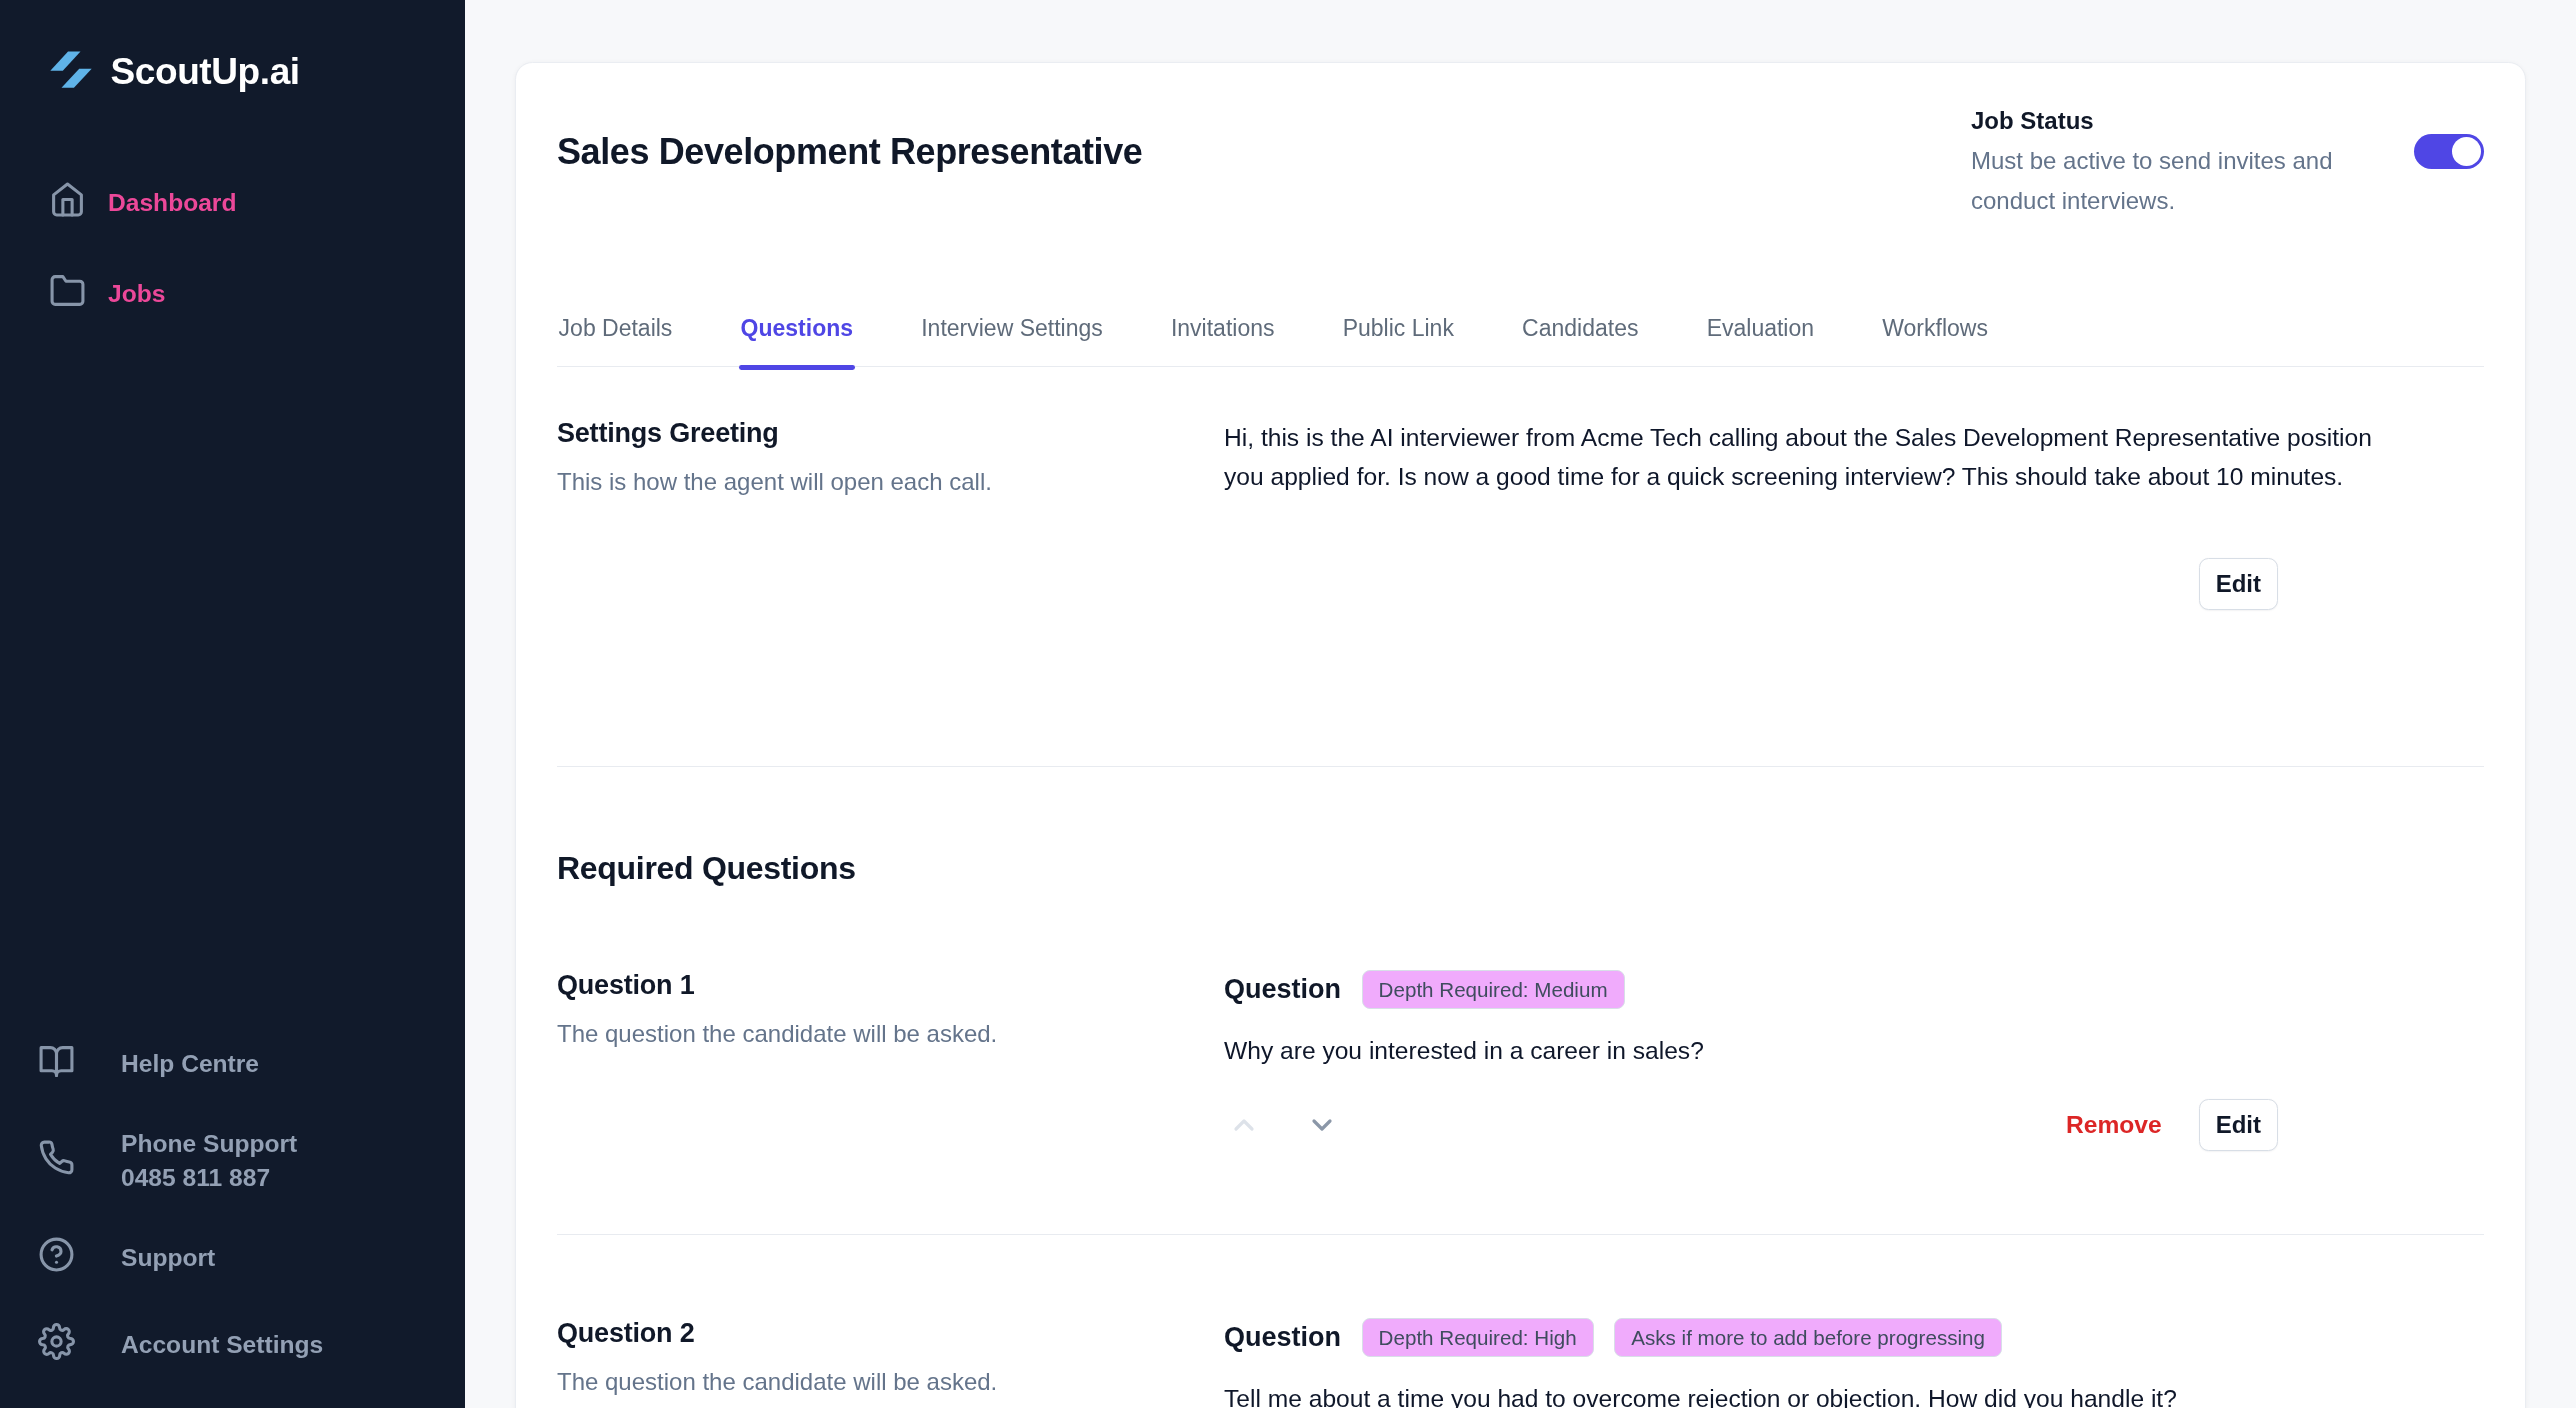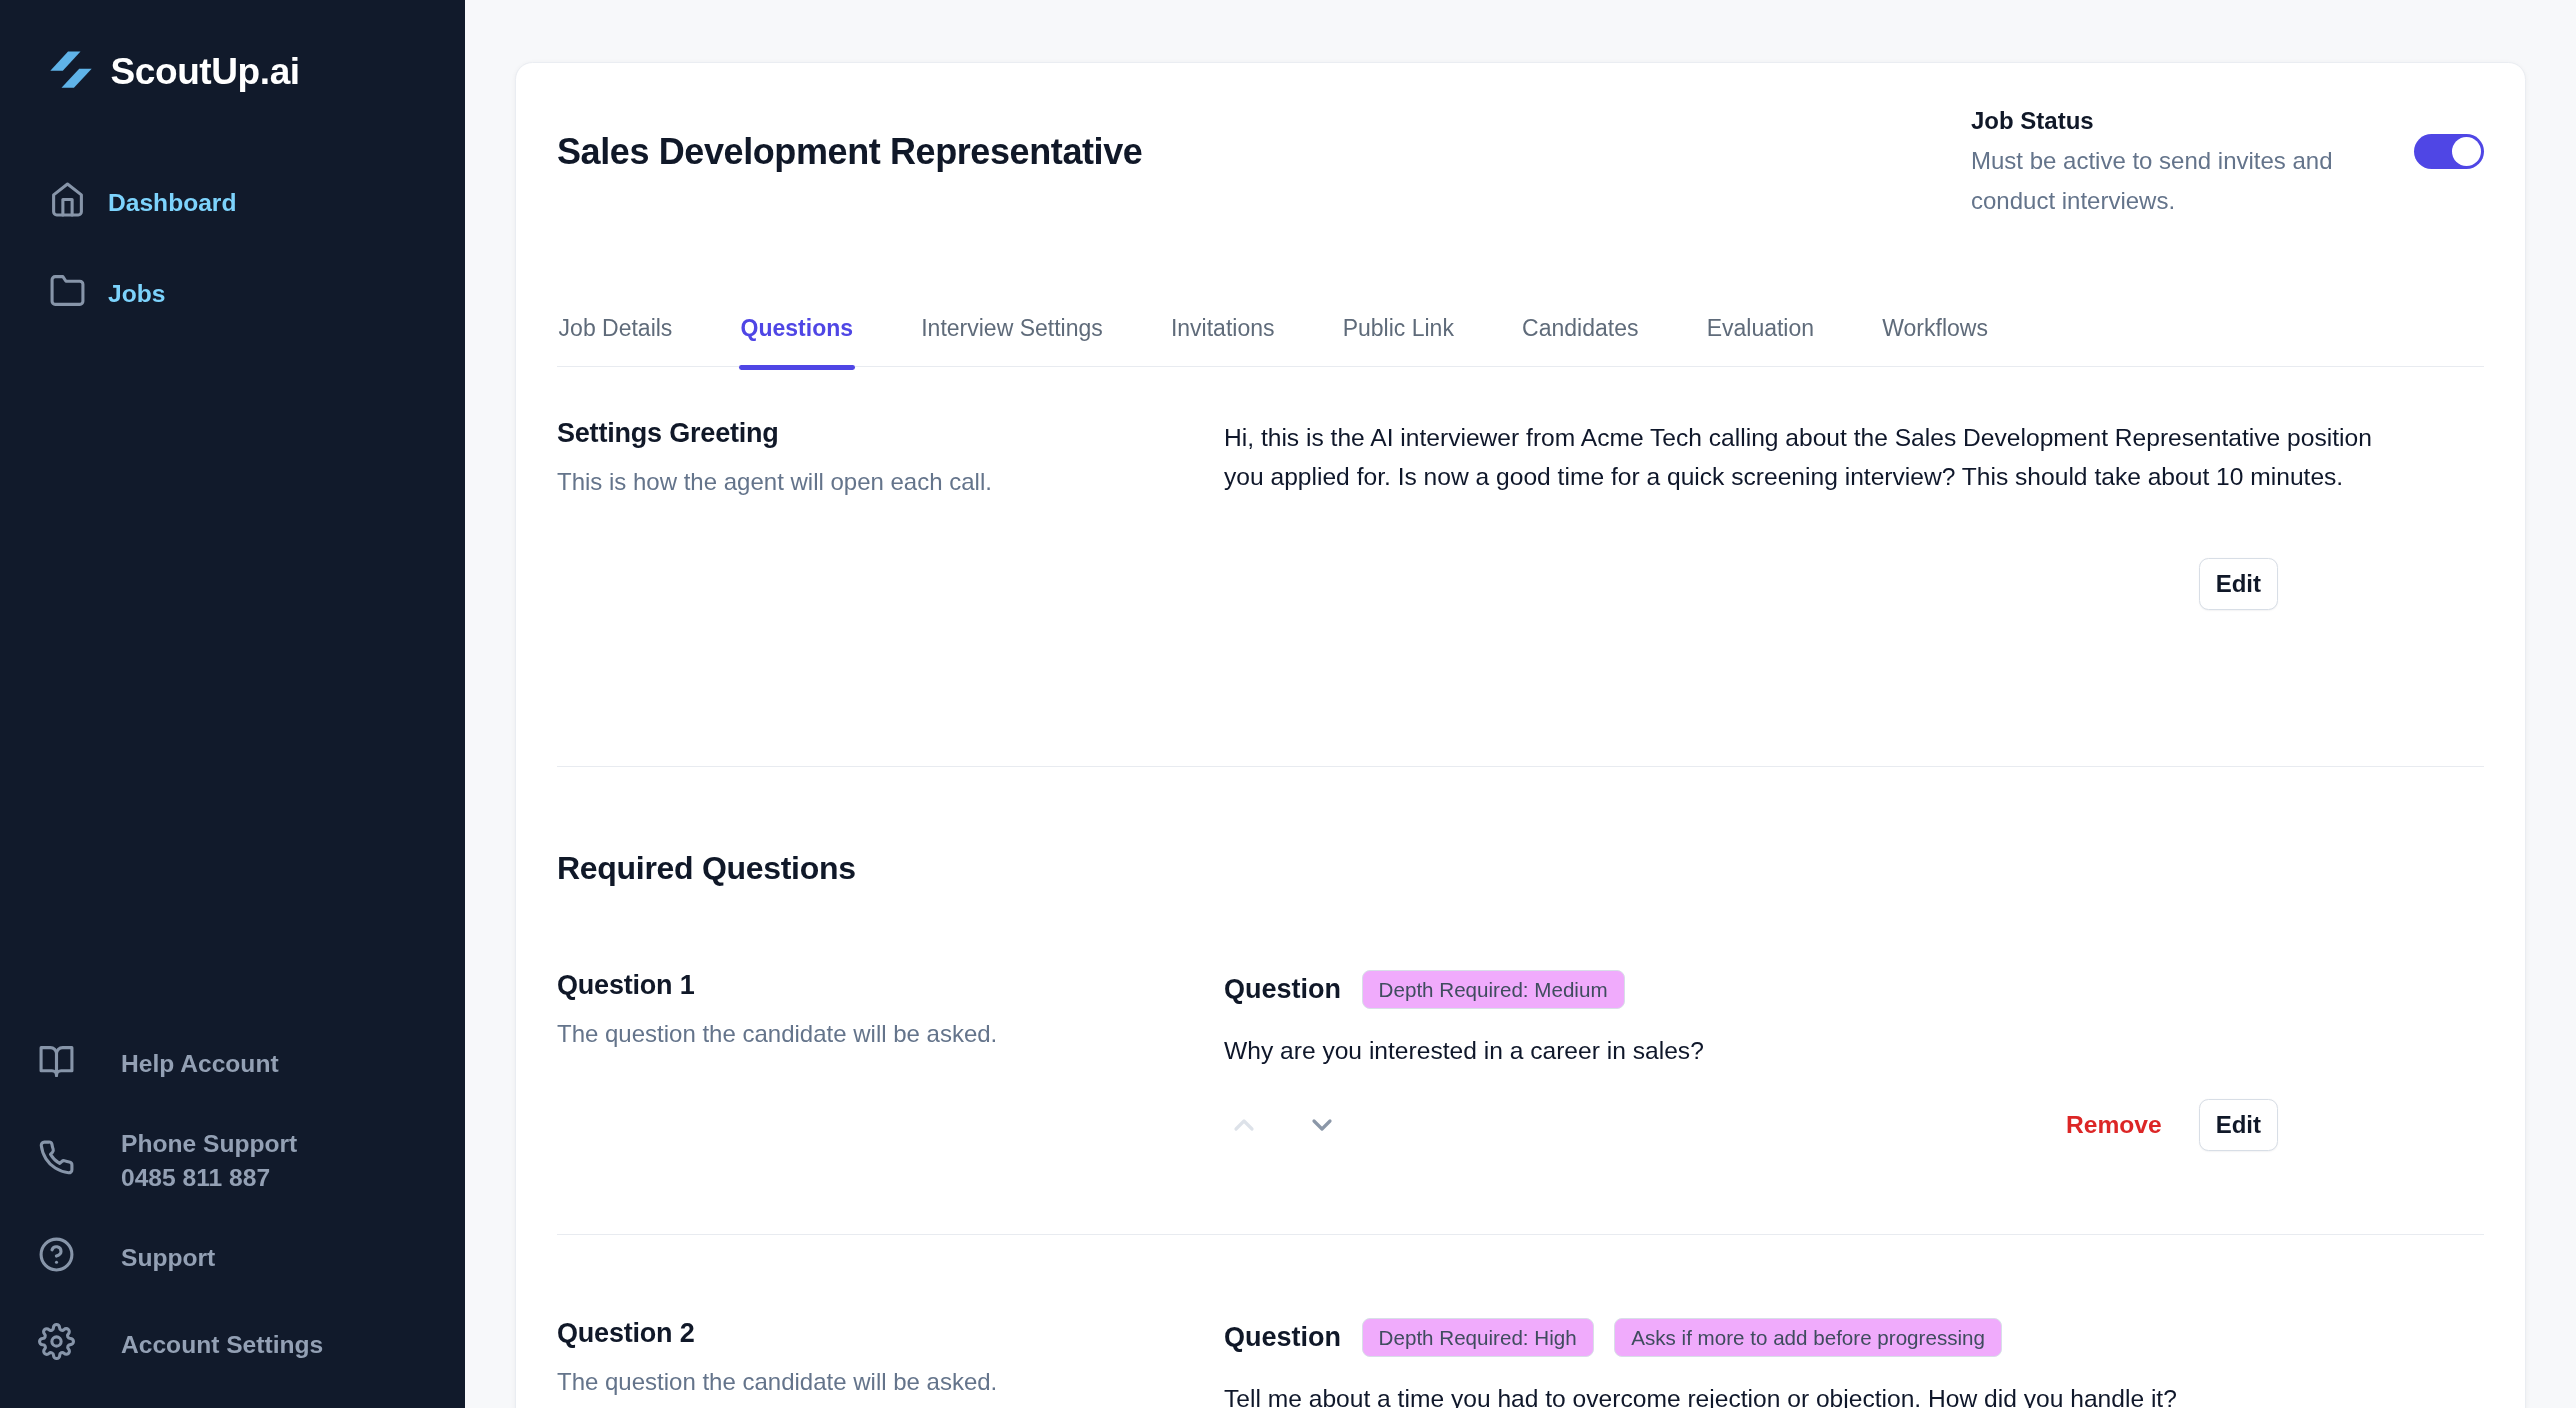--- a/index.html
+++ b/index.html
@@ -14,21 +14,21 @@
   .sidebar {
     width:465px; flex:0 0 465px; height:1409px;
     background:#111a2b; display:flex; flex-direction:column;
     padding:46px 0 32px;
   }
   .brand { display:flex; align-items:center; gap:17.5px; padding:0 49px; }
   .brand-name { color:#ffffff; font-size:37px; font-weight:700; letter-spacing:-0.4px; }
   .nav { margin-top:76px; display:flex; flex-direction:column; gap:32px; }
   .nav-item {
     display:flex; align-items:center; gap:22px;
-    padding:8px 49px; color:#7dd3fc; font-size:24.6px; font-weight:600;
+    padding:8px 49px; color:#ec4899; font-size:24.6px; font-weight:600;
     cursor:pointer;
   }
   .nav-item svg { width:37px; height:37px; stroke:#8795a9; }
   .spacer { flex:1; }
   .side-footer { display:flex; flex-direction:column; gap:44px; padding:0 0 11px; }
   .foot-item {
     display:flex; align-items:center; gap:46px;
     padding:0 0 0 38px; color:#93a0b4; font-size:24.6px; font-weight:700;
     cursor:pointer;
   }
@@ -145,21 +145,21 @@
 
   <div class="side-footer">
     <div class="foot-item">
       <span>
         <svg viewBox="0 0 24 24" fill="none" stroke-width="2" stroke-linecap="round" stroke-linejoin="round" width="37" height="37" style="stroke:#8795a9;">
           <path d="M2 3h6a4 4 0 0 1 4 4v14a3 3 0 0 0-3-3H2z"></path>
             <path d="M22 3h-6a4 4 0 0 0-4 4v14a3 3 0 0 1 3-3h7z"></path>
         </svg>
       </span>
       <span class="foot-text">
-          <span>Help Account</span>
+          <span>Help Centre</span>
         </span>
     </div>
     <div class="foot-item">
       <span>
         <svg viewBox="0 0 24 24" fill="none" stroke-width="2" stroke-linecap="round" stroke-linejoin="round" width="37" height="37" style="stroke:#8795a9;">
           <path d="M22 16.92v3a2 2 0 0 1-2.18 2 19.79 19.79 0 0 1-8.63-3.07 19.5 19.5 0 0 1-6-6 19.79 19.79 0 0 1-3.07-8.67A2 2 0 0 1 4.11 2h3a2 2 0 0 1 2 1.72 12.84 12.84 0 0 0 .7 2.81 2 2 0 0 1-.45 2.11L8.09 9.91a16 16 0 0 0 6 6l1.27-1.27a2 2 0 0 1 2.11-.45 12.84 12.84 0 0 0 2.81.7A2 2 0 0 1 22 16.92z"></path>
         </svg>
       </span>
       <span class="foot-text">
         <span>Phone Support</span>

